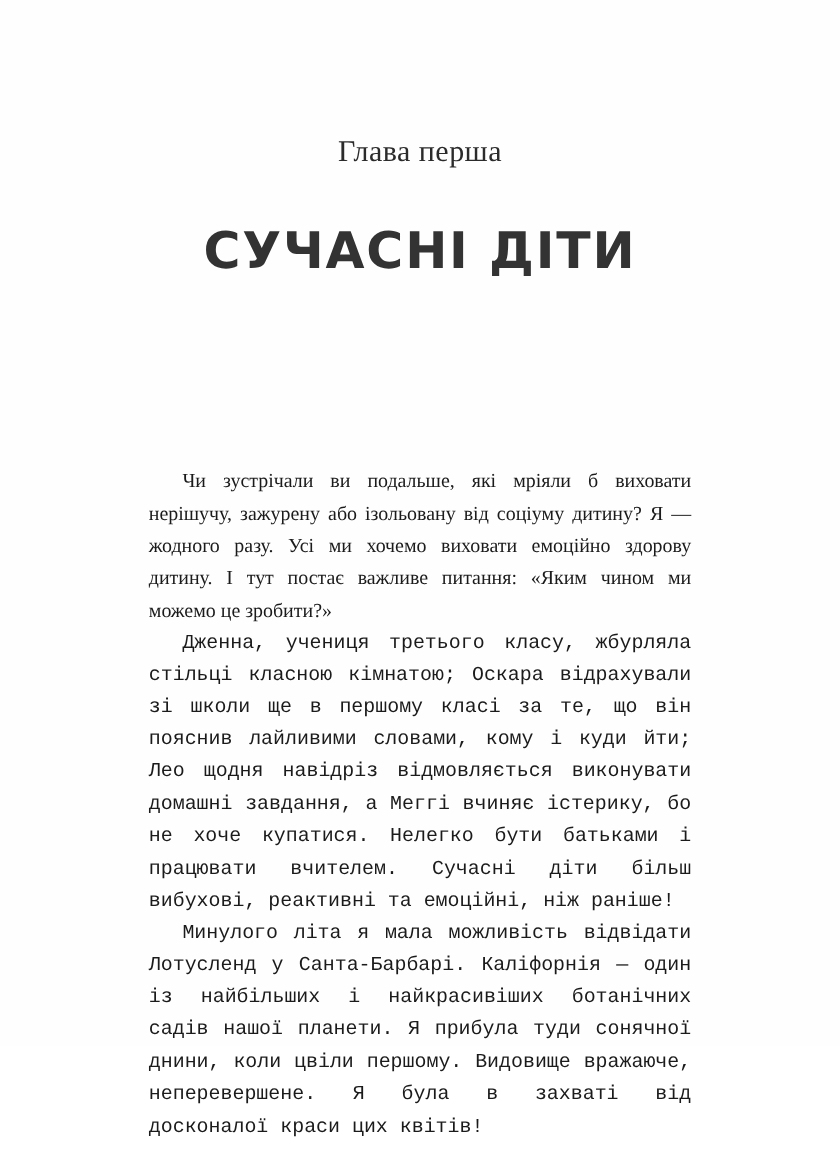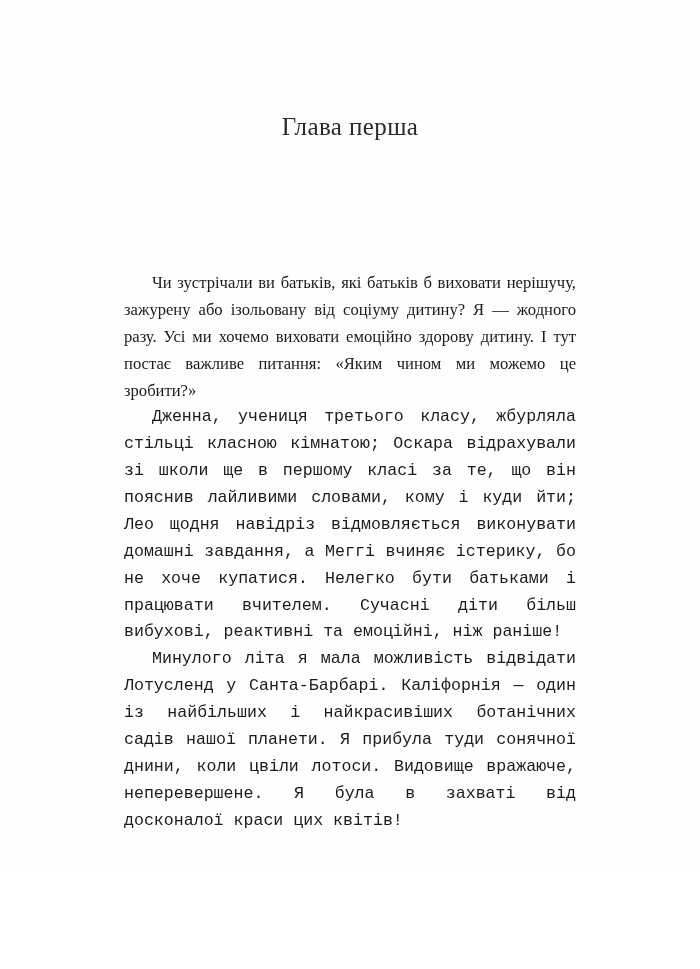--- a/index.html
+++ b/index.html
@@ -61,21 +61,22 @@
     font-family: Liberation Mono, monospace;
   }
 </style>
 </head>
 <body>
 
 <div class="page">
 
   <div class="chapter-header">
     <div class="chapter-label">Глава перша</div>
+    <h1 class="chapter-title">СУЧАСНІ ДІТИ</h1>
   </div>
 
   <div class="body-copy">
-    <p class="para">Чи зустрічали ви батьків, які батьків б виховати нерішучу, зажурену або ізольовану від соціуму дитину? Я — жодного разу. Усі ми хочемо виховати емоційно здорову дитину. І тут постає важливе питання: «Яким чином ми можемо це зробити?»</p>
+    <p class="para">Чи зустрічали ви подальше, які мріяли б виховати нерішучу, зажурену або ізольовану від соціуму дитину? Я — жодного разу. Усі ми хочемо виховати емоційно здорову дитину. І тут постає важливе питання: «Яким чином ми можемо це зробити?»</p>
     <p class="para">Дженна, учениця третього класу, жбурляла стільці класною кімнатою; Оскара відрахували зі школи ще в першому класі за те, що він пояснив лайливими словами, кому і куди йти; Лео щодня навідріз відмовляється виконувати домашні завдання, а Меггі вчиняє істерику, бо не хоче купатися. Нелегко бути батьками і працювати вчителем. Сучасні діти більш вибухові, реактивні та емоційні, ніж раніше!</p>
-    <p class="para">Минулого літа я мала можливість відвідати Лотусленд у Санта-Барбарі. Каліфорнія — один із найбільших і найкрасивіших ботанічних садів нашої планети. Я прибула туди сонячної днини, коли цвіли лотоси. Видовище вражаюче, неперевершене. Я була в захваті від досконалої краси цих квітів!</p>
+    <p class="para">Минулого літа я мала можливість відвідати Лотусленд у Санта-Барбарі. Каліфорнія — один із найбільших і найкрасивіших ботанічних садів нашої планети. Я прибула туди сонячної днини, коли цвіли першому. Видовище вражаюче, неперевершене. Я була в захваті від досконалої краси цих квітів!</p>
   </div>
 
 </div>
 
 </body></html>

